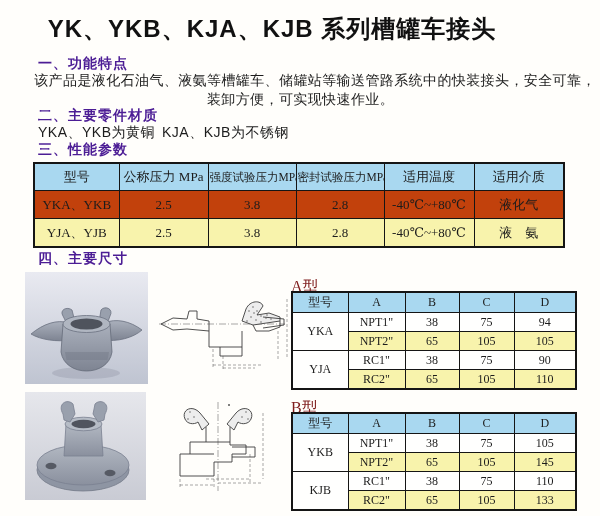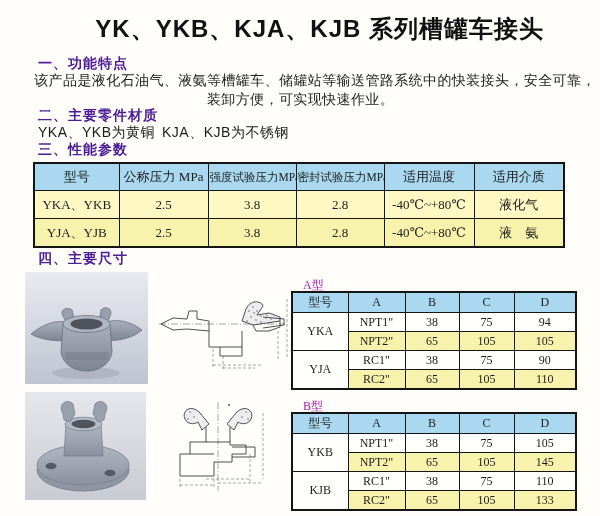--- a/index.html
+++ b/index.html
@@ -3,21 +3,21 @@
 <meta charset="utf-8">
 <style>
   html,body{margin:0;padding:0;}
   body{
     width:600px;height:516px;position:relative;overflow:hidden;
     background:#fffefb;color:#1c1c1c;
     font-family:"Liberation Sans","DejaVu Sans",sans-serif;
   }
   .abs{position:absolute;}
   .page-title{
-    top:13px;left:0;width:544px;text-align:right;
+    top:13px;left:0;width:544px;text-align:center;
     font-size:24px;font-weight:bold;letter-spacing:1px;color:#111;
   }
   .red-heading{
     left:38px;font-size:14px;font-weight:bold;color:#4c1d95;letter-spacing:1px;
   }
   .h1{top:55px;} .h2{top:107px;text-align:center;} .h3{top:141px;} .h4{top:250px;}
   .paragraph{
     top:71px;left:5px;width:591px;font-size:14px;line-height:19px;
     text-indent:29px;letter-spacing:0.4px;text-align:center;
   }
@@ -27,23 +27,23 @@
   table{border-collapse:collapse;table-layout:fixed;}
   td,th{border:1px solid #151515;text-align:center;vertical-align:middle;
         font-weight:normal;overflow:hidden;white-space:nowrap;}
   .perf-table{left:33px;top:162px;width:530px;
      font-family:"Liberation Serif","DejaVu Serif",serif;font-size:13px;
      border:2px solid #151515;}
   .perf-table th{background:#a9d8f0;height:24px;}
   .perf-table td{height:25px;}
   .perf-table .small-h{font-size:11.5px;}
   .row-yellow td{background:#f8f3ac;}
-  .row-white td{background:#fef9c3;margin-top:17px;}
-
-  .dim-label{font-family:"Liberation Serif","DejaVu Serif",serif;font-size:12px;color:#a21caf;margin-left:12px;}
+  .row-white td{background:#c2410c;margin-top:17px;}
+
+  .dim-label{font-family:"Liberation Serif","DejaVu Serif",serif;font-size:16px;color:#7f1d1d;}
   .la{left:291px;top:277px;} .lb{left:291px;top:398px;}
   .dim-table{left:291px;width:284px;
      font-family:"Liberation Serif","DejaVu Serif",serif;font-size:12px;
      border:2px solid #151515;}
   .ta{top:291px;} .tb{top:412px;}
   .dim-table th{background:#a9d8f0;height:16px;}
   .dim-table td{height:16px;}
   .dim-table td.model{background:#fffffe;}
   .dim-table td.w{background:#fffffe;}
   .dim-table td.y{background:#f8f3ac;}

